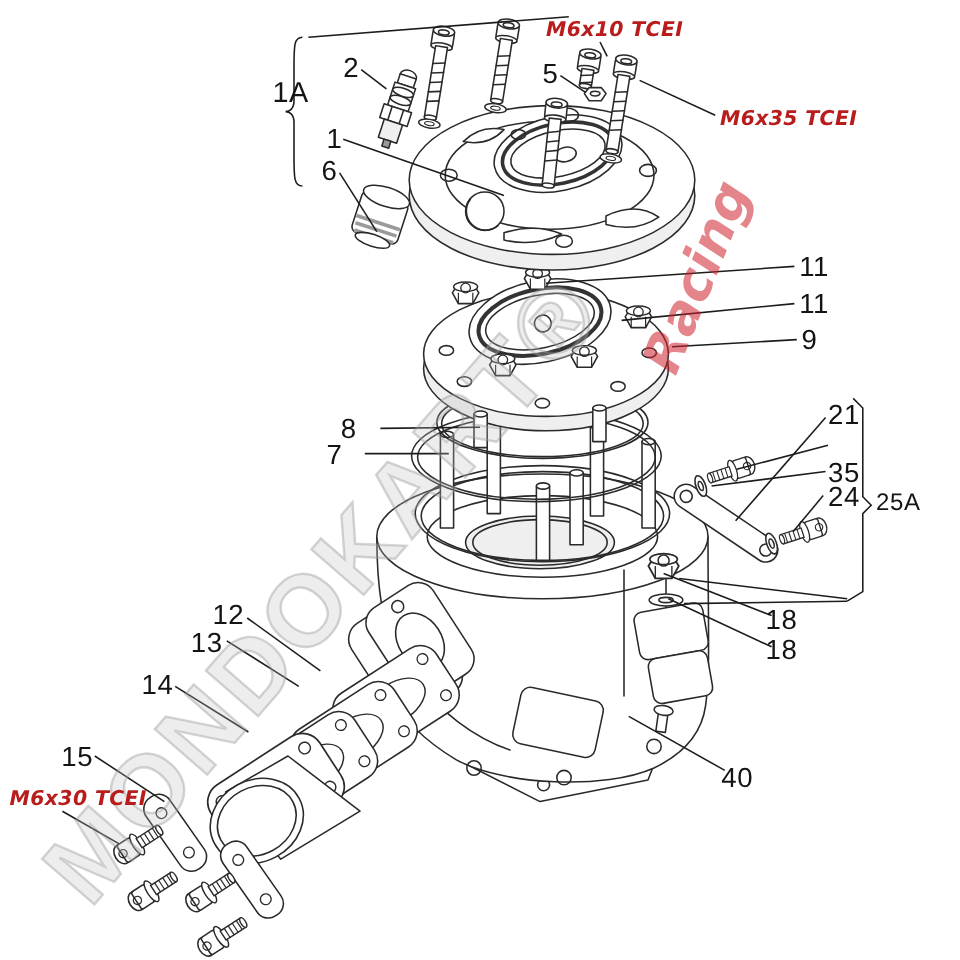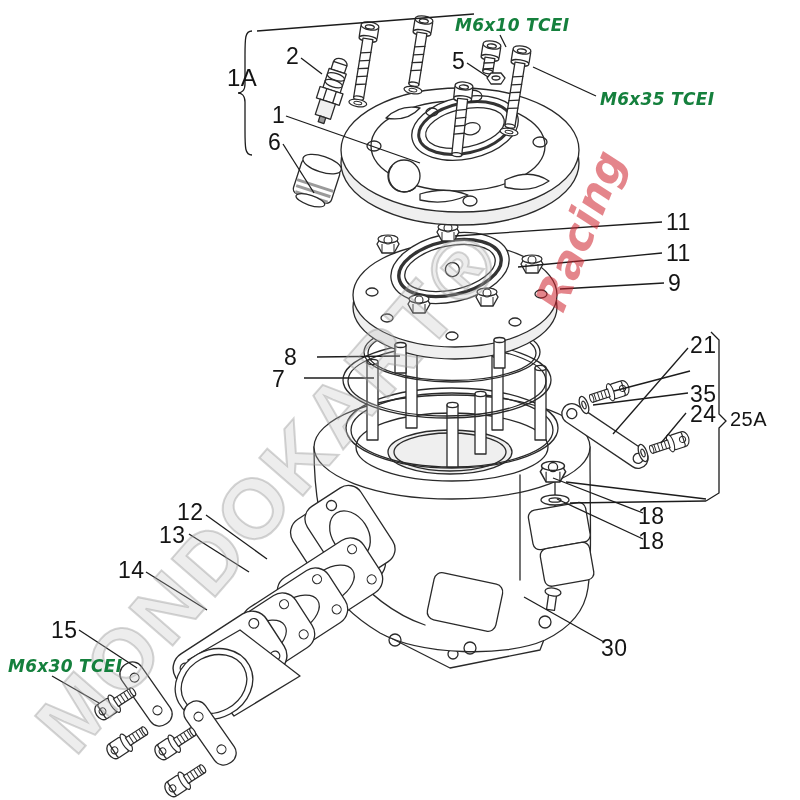--- a/index.html
+++ b/index.html
@@ -1,21 +1,21 @@
 <!DOCTYPE html>
 <html><head>
 <meta charset="utf-8">
 <style>
   html,body{margin:0;padding:0;background:#ffffff;}
   .stage{position:relative;width:800px;height:800px;background:#fff;overflow:hidden;
          font-family:"Liberation Sans",sans-serif;}
   .stage svg{position:absolute;left:0;top:0;}
   .co{position:absolute;font-size:23px;color:#141414;letter-spacing:.5px;line-height:1;
       font-family:"Liberation Sans",sans-serif;}
-  .fl{position:absolute;font-size:17px;font-weight:700;font-style:italic;color:#15803d;
+  .fl{position:absolute;font-size:17px;font-weight:700;font-style:italic;color:#b91c1c;
       letter-spacing:.3px;line-height:1;font-family:"DejaVu Sans",sans-serif;}
   .ln{stroke:#1c1c1c;stroke-width:1.3;fill:none;}
   .pt{stroke:#2a2a2a;stroke-width:1.3;fill:none;stroke-linejoin:round;stroke-linecap:round;}
   .w{fill:#ffffff;}
   .g{fill:#efefef;}
   .d{fill:#9a9a9a;}
 </style>
 </head>
 <body>
 
@@ -391,21 +391,21 @@
 <div class="co" style="left:666px;top:242px">11</div>
 <div class="co" style="left:668px;top:272px">9</div>
 <div class="co" style="left:284px;top:346px">8</div>
 <div class="co" style="left:272px;top:368px">7</div>
 <div class="co" style="left:690px;top:334px">21</div>
 <div class="co" style="left:690px;top:383px">35</div>
 <div class="co" style="left:690px;top:403px">24</div>
 <div class="co" style="left:730px;top:409px;font-size:20px">25A</div>
 <div class="co" style="left:638px;top:505px">18</div>
 <div class="co" style="left:638px;top:530px">18</div>
-<div class="co" style="left:601px;top:637px">30</div>
+<div class="co" style="left:601px;top:637px">40</div>
 <div class="co" style="left:177px;top:501px">12</div>
 <div class="co" style="left:159px;top:524px">13</div>
 <div class="co" style="left:118px;top:559px">14</div>
 <div class="co" style="left:51px;top:619px">15</div>
 
 <div class="fl" style="left:455px;top:17px">M6x10 TCEI</div>
 <div class="fl" style="left:600px;top:91px">M6x35 TCEI</div>
 <div class="fl" style="left:8px;top:658px">M6x30 TCEI</div>
 </div>
 

